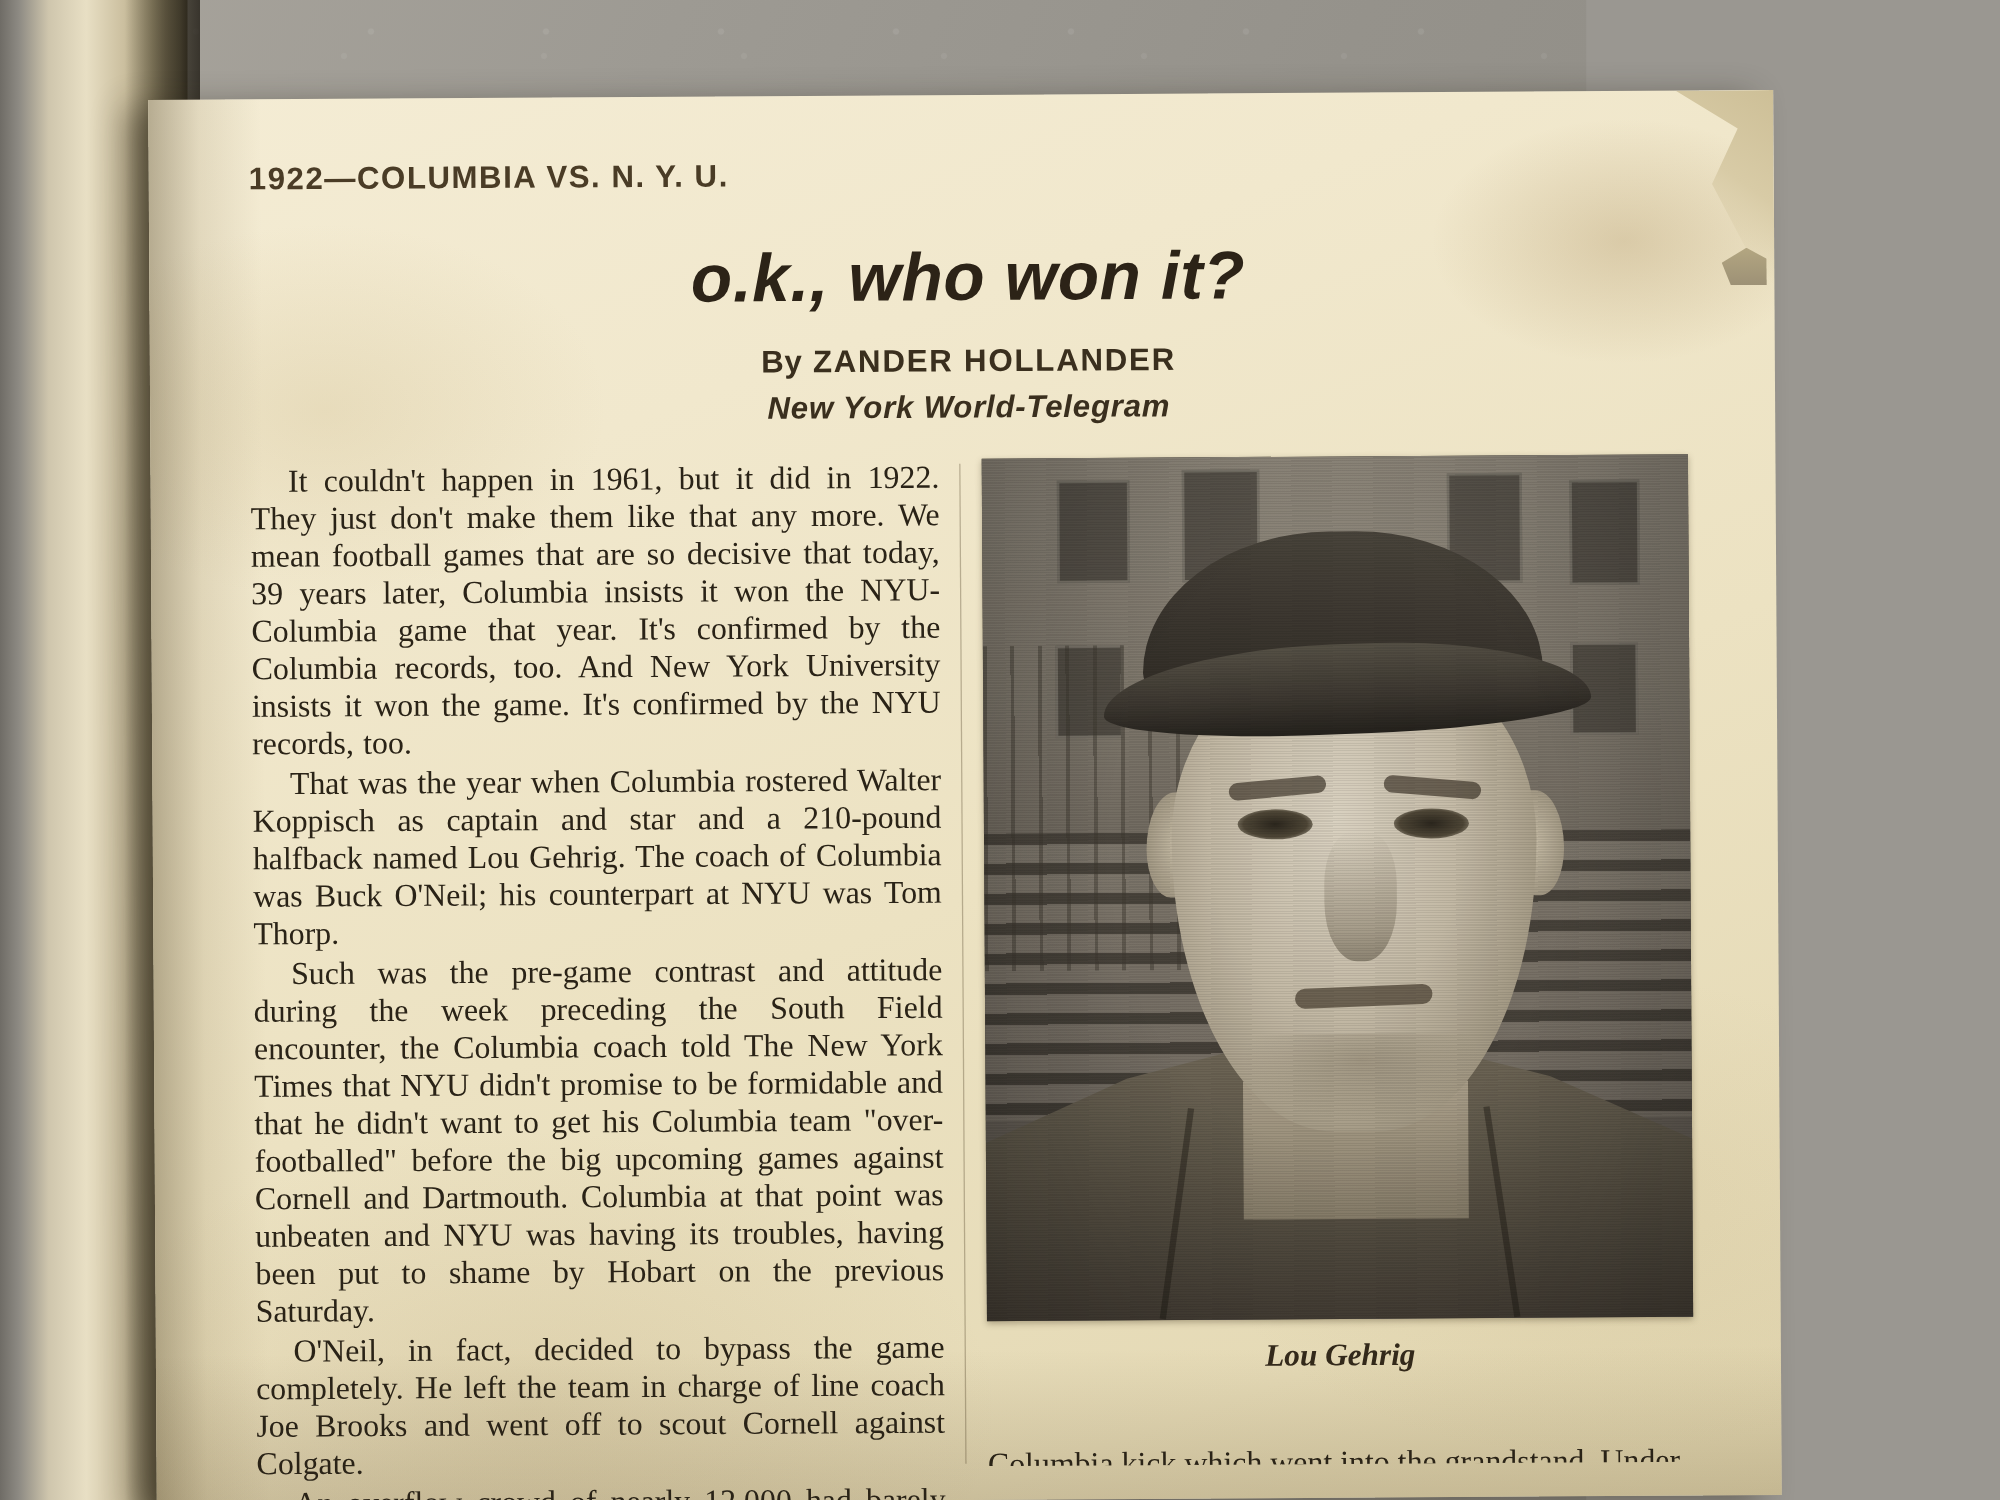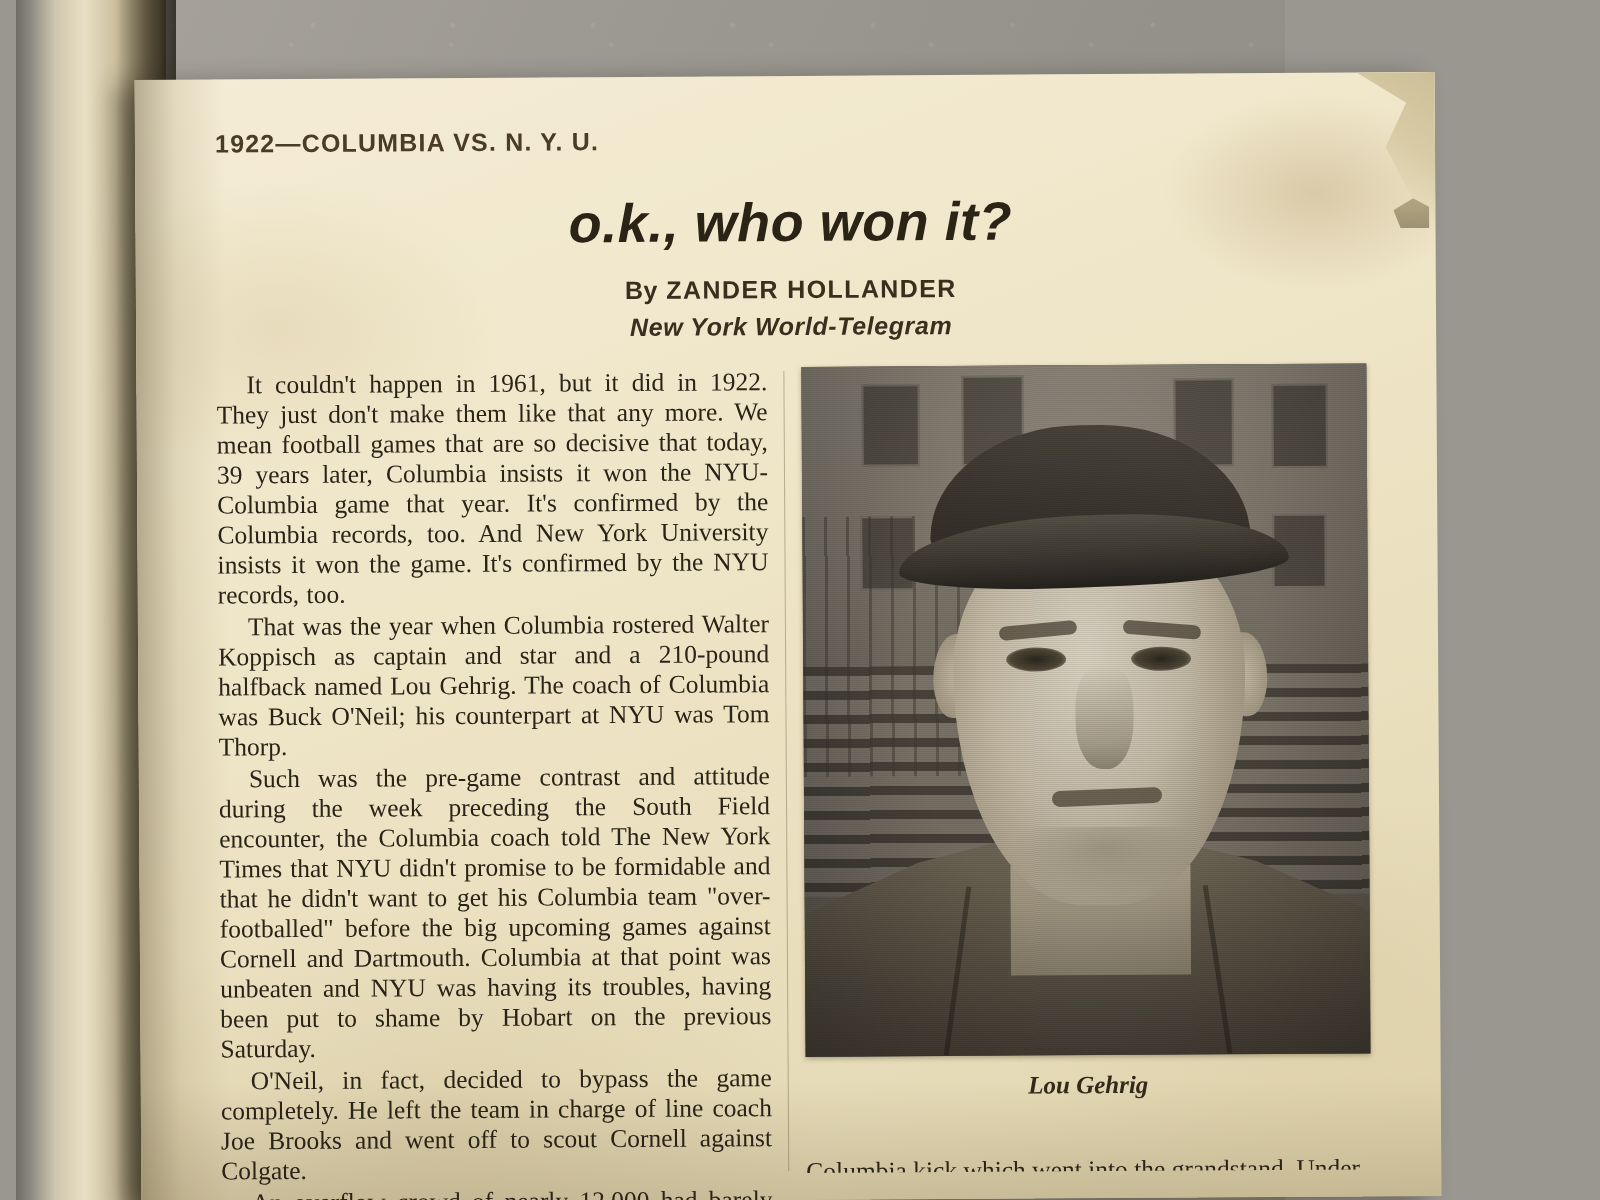--- a/index.html
+++ b/index.html
@@ -10,21 +10,20 @@
     overflow: hidden;
     background: #9a9791;
   }
 
   #page {
     position: relative;
     width: 1269px;
     height: 1200px;
     background: linear-gradient(115deg, #a8a49c 0%, #9d9a93 30%, #95928b 60%, #8e8b84 100%);
     font-family: "Liberation Serif", serif;
-    margin-left: 16px;
   }
 
   
   #desk-texture {
     position: absolute;
     inset: 0;
     background-image:
       radial-gradient(circle at 12% 18%, rgba(255,255,255,0.08) 0 2px, transparent 3px),
       radial-gradient(circle at 34% 62%, rgba(0,0,0,0.06) 0 2px, transparent 3px),
       radial-gradient(circle at 72% 28%, rgba(255,255,255,0.06) 0 2px, transparent 3px),

